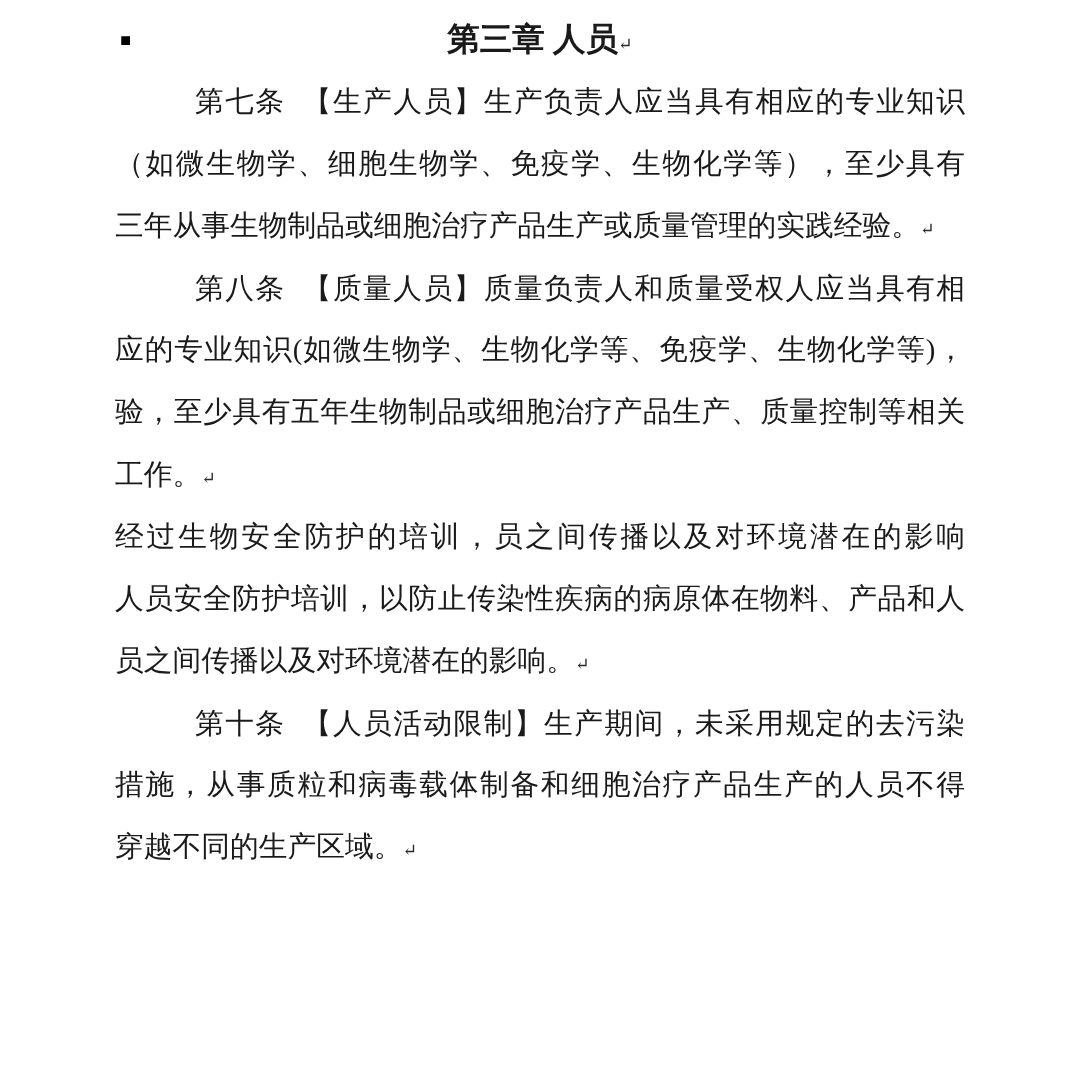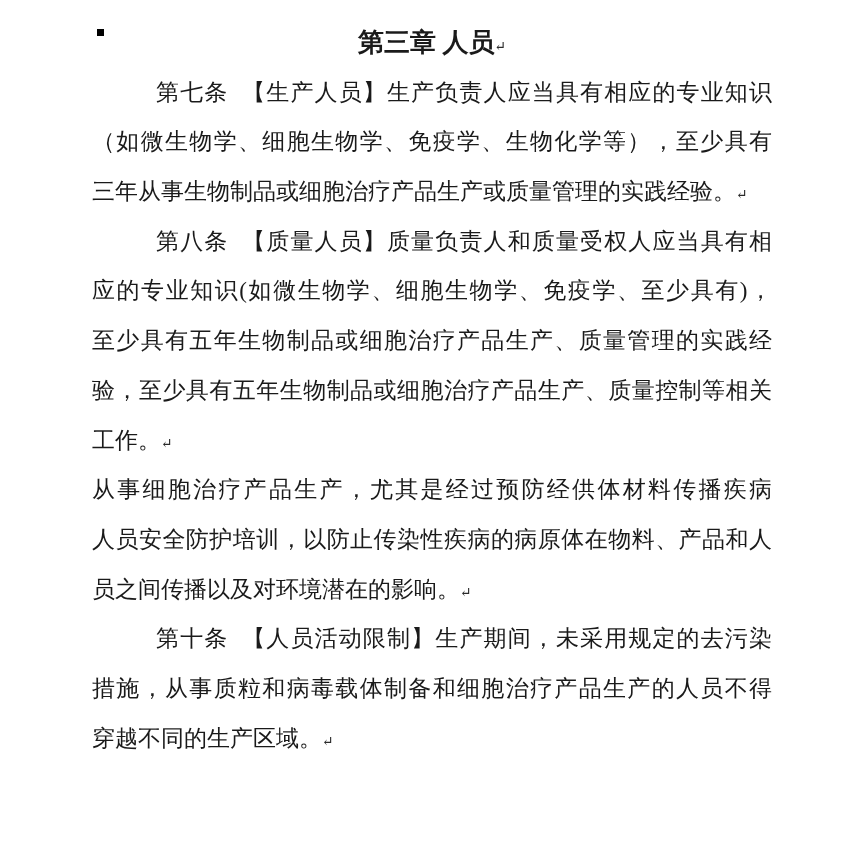--- a/index.html
+++ b/index.html
@@ -19,21 +19,21 @@
     position: absolute;
     left: 97px;
     top: 29px;
     width: 7px;
     height: 7px;
     background: #000000;
   }
   .doc {
     position: absolute;
     left: 92px;
-    top: 18px;
+    top: 7px;
     width: 680px;
   }
   .line {
     height: 49.7px;
     line-height: 49.7px;
     font-size: 23px;
     letter-spacing: 0;
     text-align: justify;
     text-align-last: justify;
     white-space: pre-wrap;
@@ -70,24 +70,23 @@
 
 <div class="square-mark"></div>
 
 <div class="doc">
   <div class="title-line"><span>第三章 人员</span><span class="pmark">↵</span></div>
   <div id="paragraphs-root">
       <div class="line indent"><span class="artnum">第七条</span>  【生产人员】生产负责人应当具有相应的专业知识</div>
       <div class="line">（如微生物学、细胞生物学、免疫学、生物化学等），至少具有</div>
       <div class="line final">三年从事生物制品或细胞治疗产品生产或质量管理的实践经验。<span class="pmark">↵</span></div>
       <div class="line indent"><span class="artnum">第八条</span>  【质量人员】质量负责人和质量受权人应当具有相</div>
-      <div class="line">应的专业知识(如微生物学、细胞生物学、免疫学、至少具有)，</div>
-      <div class="line">至少具有五年生物制品或细胞治疗产品生产、质量管理的实践经</div>
+      <div class="line">应的专业知识(如微生物学、生物化学等、免疫学、生物化学等)，</div>
       <div class="line">验，至少具有五年生物制品或细胞治疗产品生产、质量控制等相关</div>
       <div class="line final">工作。<span class="pmark">↵</span></div>
-      <div class="line">从事细胞治疗产品生产，尤其是经过预防经供体材料传播疾病</div>
+      <div class="line">经过生物安全防护的培训，员之间传播以及对环境潜在的影响</div>
       <div class="line">人员安全防护培训，以防止传染性疾病的病原体在物料、产品和人</div>
       <div class="line final">员之间传播以及对环境潜在的影响。<span class="pmark">↵</span></div>
       <div class="line indent"><span class="artnum">第十条</span>  【人员活动限制】生产期间，未采用规定的去污染</div>
       <div class="line">措施，从事质粒和病毒载体制备和细胞治疗产品生产的人员不得</div>
       <div class="line final">穿越不同的生产区域。<span class="pmark">↵</span></div>
     </div>
 </div>
 
 </body></html>

